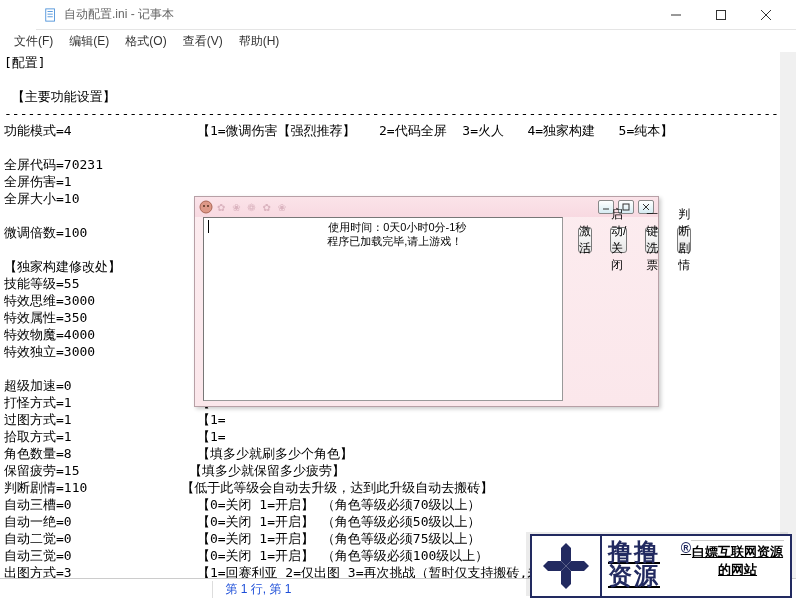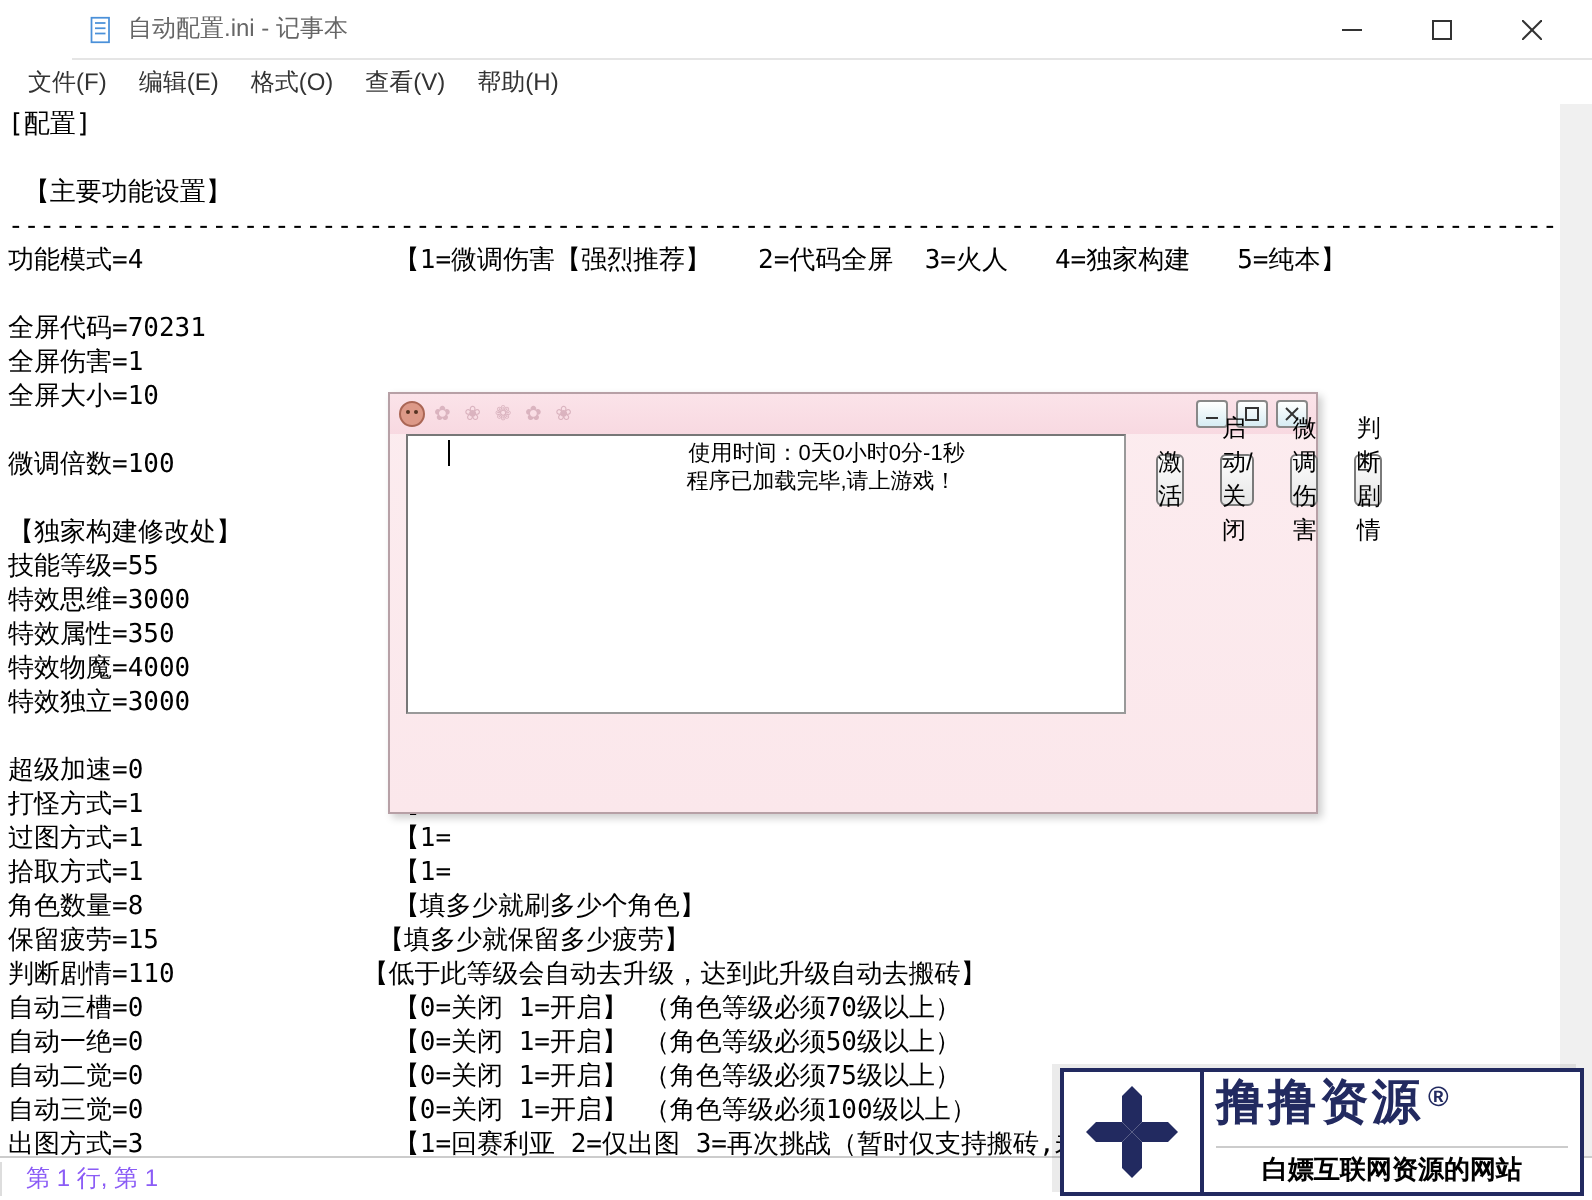--- a/index.html
+++ b/index.html
@@ -11,43 +11,43 @@
     .titlebar-title { flex: 1; color: #666; font-size: 12px; }
     .win-controls { display: flex; }
     .win-btn { width: 45px; height: 28px; display: flex; align-items: center; justify-content: center; color: #555; font-size: 12px; }
     .win-btn svg { width: 10px; height: 10px; }
     
     .menubar { height: 22px; display: flex; align-items: center; padding: 0 6px; font-size: 12px; color: #333; }
     .menu-item { padding: 2px 8px; }
     
     .textarea { position: absolute; top: 52px; left: 0; right: 0; bottom: 22px; padding: 2px 4px; font-size: 13px; line-height: 17px; white-space: pre; overflow: hidden; font-family: SimSun, "Microsoft YaHei", monospace; }
     
-    .statusbar { position: absolute; bottom: 0; left: 0; right: 0; height: 22px; border-top: 1px solid #ccc; display: flex; align-items: center; justify-content: flex-start; font-size: 12px; color: #8b5cf6; padding-right: 280px; }
+    .statusbar { position: absolute; bottom: 0; left: 0; right: 0; height: 22px; border-top: 1px solid #ccc; display: flex; align-items: center; justify-content: center; font-size: 12px; color: #1d4ed8; padding-right: 280px; }
     .status-seg { padding: 0 12px; border-left: 1px solid #ddd; }
     
     .scrollbar-v { position: absolute; right: 0; top: 52px; bottom: 22px; width: 16px; background: #f0f0f0; }
     
     
     .dialog { position: absolute; left: 194px; top: 196px; width: 465px; height: 211px; background: linear-gradient(#fcecef,#fbe7eb); border: 1px solid #b7a0a6; box-shadow: 2px 2px 4px rgba(0,0,0,.2); }
     .dialog-titlebar { height: 20px; display: flex; align-items: center; padding: 0 4px; background: linear-gradient(#fbe3e9,#f8d9e1); }
     .dialog-ico { width: 14px; height: 14px; margin-right: 4px; }
     .dialog-deco { font-family: sans-serif; font-size: 10px; color: rgba(160,100,120,.35); letter-spacing: 2px; }
     .dialog-wincontrols { margin-left: auto; display: flex; gap: 4px; }
     .dlg-btn-ctl { width: 16px; height: 14px; border: 1px solid #888; background: linear-gradient(#fff,#d7ecf3); border-radius: 2px; display: flex; align-items: center; justify-content: center; font-size: 9px; color: #333; }
     .dialog-body { position: absolute; top: 20px; left: 0; right: 0; bottom: 0; }
-    .dialog-textbox { position: absolute; left: 8px; top: 0; width: 360px; height: 140px; background: #fff; border: 1px solid #999; border-top-color:#777; border-left-color:#777; padding: 2px 20px; font-size: 11px; line-height: 14px; white-space: pre; overflow: hidden; color: #000; }
+    .dialog-textbox { position: absolute; left: 8px; top: 0; width: 360px; height: 184px; background: #fff; border: 1px solid #999; border-top-color:#777; border-left-color:#777; padding: 2px 4px; font-size: 11px; line-height: 14px; white-space: pre; overflow: hidden; color: #000; }
     .dialog-textbox .cursor { display:inline-block; width:1px; height:13px; background:#000; vertical-align:text-bottom; }
     .dlg-side { position: absolute; right: 10px; top: 10px; width: 70px; display: flex; flex-direction: row; gap: 18px; }
     .dlg-action { height: 26px; border: 1px solid #7a7a7a; border-radius: 3px; background: linear-gradient(#fefefe,#e6e6e6); font-size: 12px; display: flex; align-items: center; justify-content: center; color: #000; }
     
     
     .logo-box { position: absolute; right: 4px; bottom: 2px; width: 262px; height: 64px; border: 2px solid #222a60; background: #fff; display: flex; box-shadow: -4px -2px 0 rgba(0,0,0,.08); }
     .logo-left { width: 70px; border-right: 2px solid #222a60; display: flex; align-items: center; justify-content: center; background: #fff; }
     .logo-left svg { width: 50px; height: 50px; }
-    .logo-right { flex: 1; padding: 4px 6px 2px 6px; display: flex; flex-direction: column; justify-content: space-between; }
+    .logo-right { flex: 1; padding: 4px 6px 2px 6px; display: flex; justify-content: space-between; text-decoration: underline; }
     .logo-r1 { display: flex; align-items: flex-start; }
     .logo-title { font-size: 24px; font-weight: 900; letter-spacing: 2px; color: #222a60; line-height: 1; }
     .logo-r2 { border-top: 1px solid #ccc; padding-top: 2px; }
     .logo-sub { font-size: 13px; text-align: center; color: #000000; font-weight: 600; }
     .logo-reg { font-size: 14px; color: #222a60; font-weight: 700; margin-left: 2px; }
   </style>
 </head>
 <body>
 
 <div class="titlebar">
@@ -158,21 +158,21 @@
           </svg>
         </div>
     </div>
   </div>
   <div class="dialog-body">
     <div class="dialog-textbox"><span class="cursor"></span><span>                                       使用时间：0天0小时0分-1秒
                                        程序已加载完毕,请上游戏！</span></div>
     <div class="dlg-side">
       <div class="dlg-action">激活</div>
       <div class="dlg-action">启动/关闭</div>
-      <div class="dlg-action">微调伤害</div>
+      <div class="dlg-action">一键洗票</div>
       <div class="dlg-action">判断剧情</div>
     </div>
   </div>
 </div>
 
 <div class="logo-box">
   <div class="logo-left">
     <svg viewBox="0 0 50 50">
       <g fill="#222a60">
         <polygon points="25,2 30,7 30,20 25,25 20,20 20,7"></polygon>

